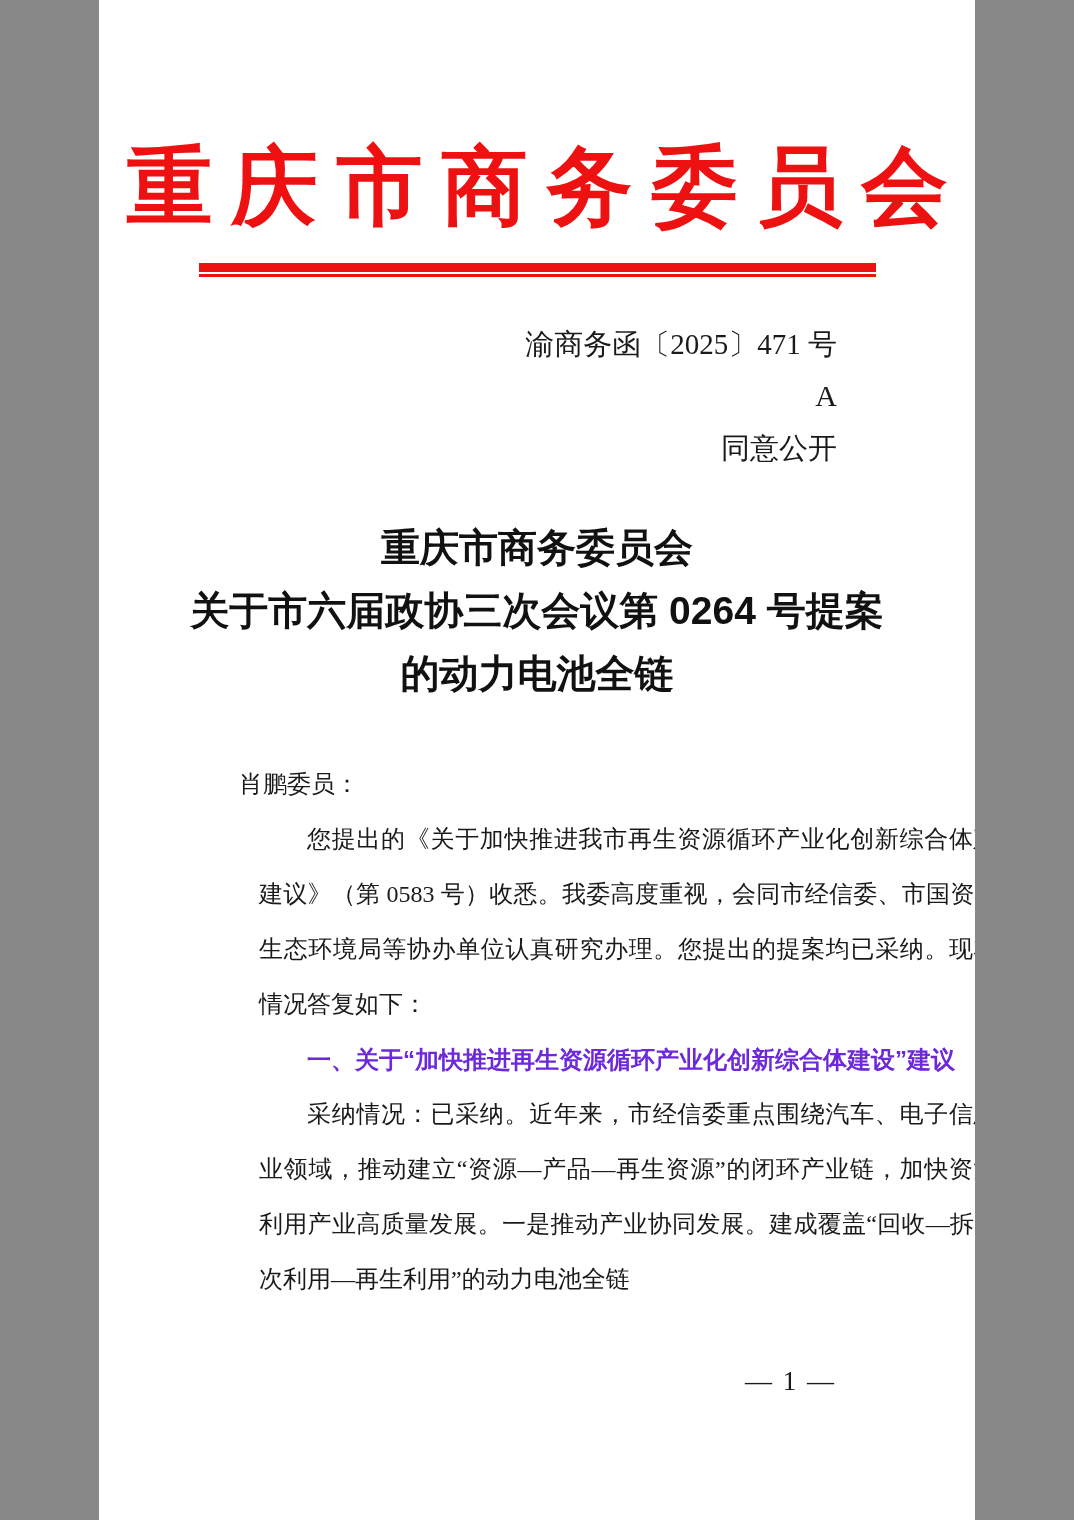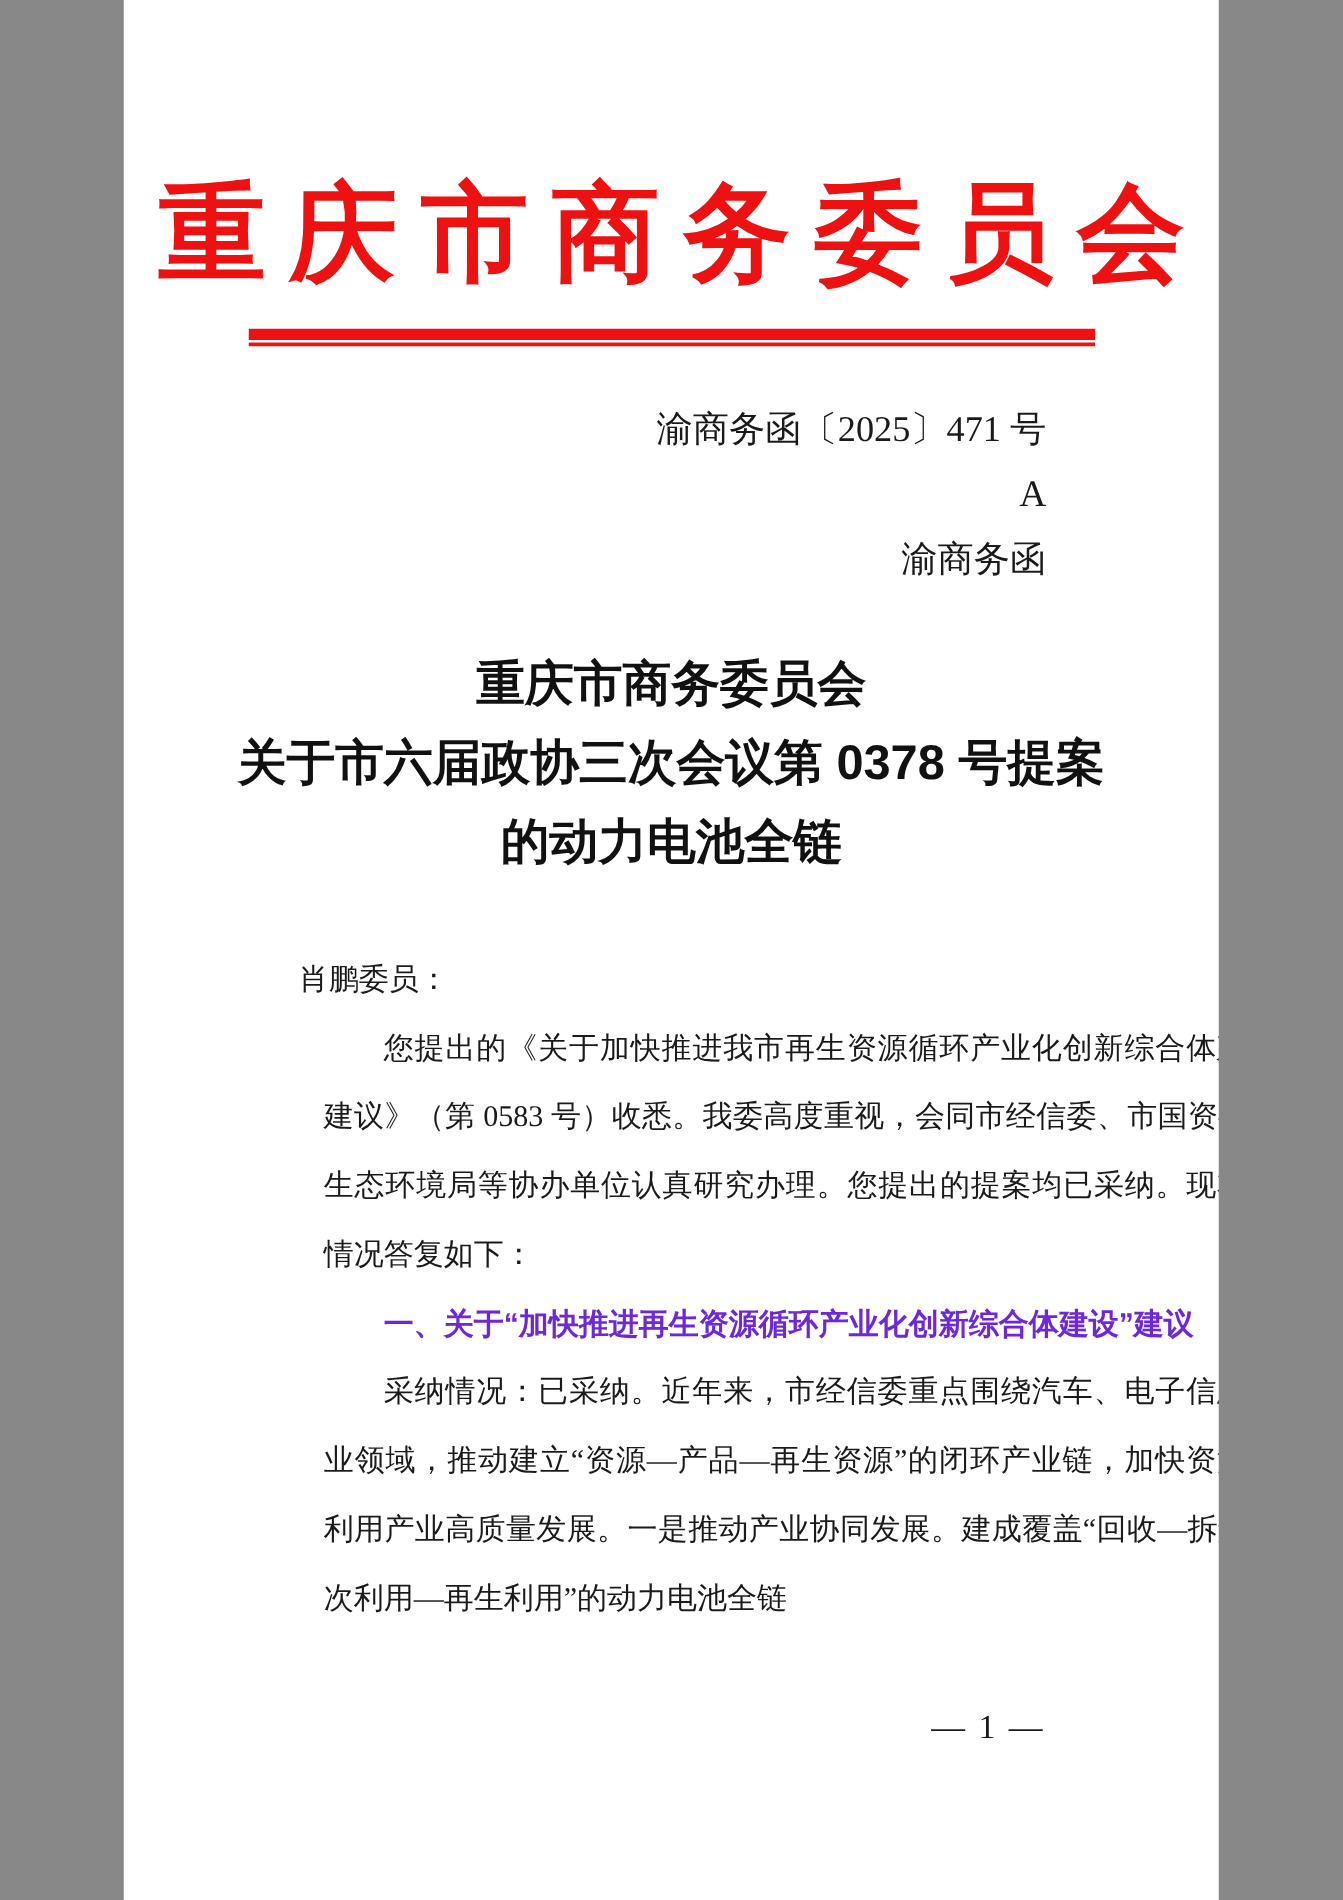--- a/index.html
+++ b/index.html
@@ -103,26 +103,26 @@
   <div class="letterhead">重庆市商务委员会</div>
 
   <div class="separator">
     <div class="thick"></div>
     <div class="thin"></div>
   </div>
 
   <div class="doc-meta">
     <div>渝商务函〔2025〕471 号</div>
     <div class="grade">A</div>
-    <div>渝商务函</div>
+    <div>同意公开</div>
   </div>
 
   <div class="doc-title">
     <div>重庆市商务委员会</div>
-    <div>关于市六届政协三次会议第 0378 号提案</div>
+    <div>关于市六届政协三次会议第 0264 号提案</div>
     <div>的动力电池全链</div>
   </div>
 
   <div class="body-block">
     <p>肖鹏委员：</p>
     <p class="indent">您提出的《关于加快推进我市再生资源循环产业化创新综合体建设的建议》（第 0583 号）收悉。我委高度重视，会同市经信委、市国资委、市生态环境局等协办单位认真研究办理。您提出的提案均已采纳。现将办理情况答复如下：</p>
     <p class="indent bold-head">一、关于“加快推进再生资源循环产业化创新综合体建设”建议</p>
     <p class="indent">采纳情况：已采纳。近年来，市经信委重点围绕汽车、电子信息等产业领域，推动建立“资源—产品—再生资源”的闭环产业链，加快资源循环利用产业高质量发展。一是推动产业协同发展。建成覆盖“回收—拆解—梯次利用—再生利用”的动力电池全链</p>
   </div>
 

